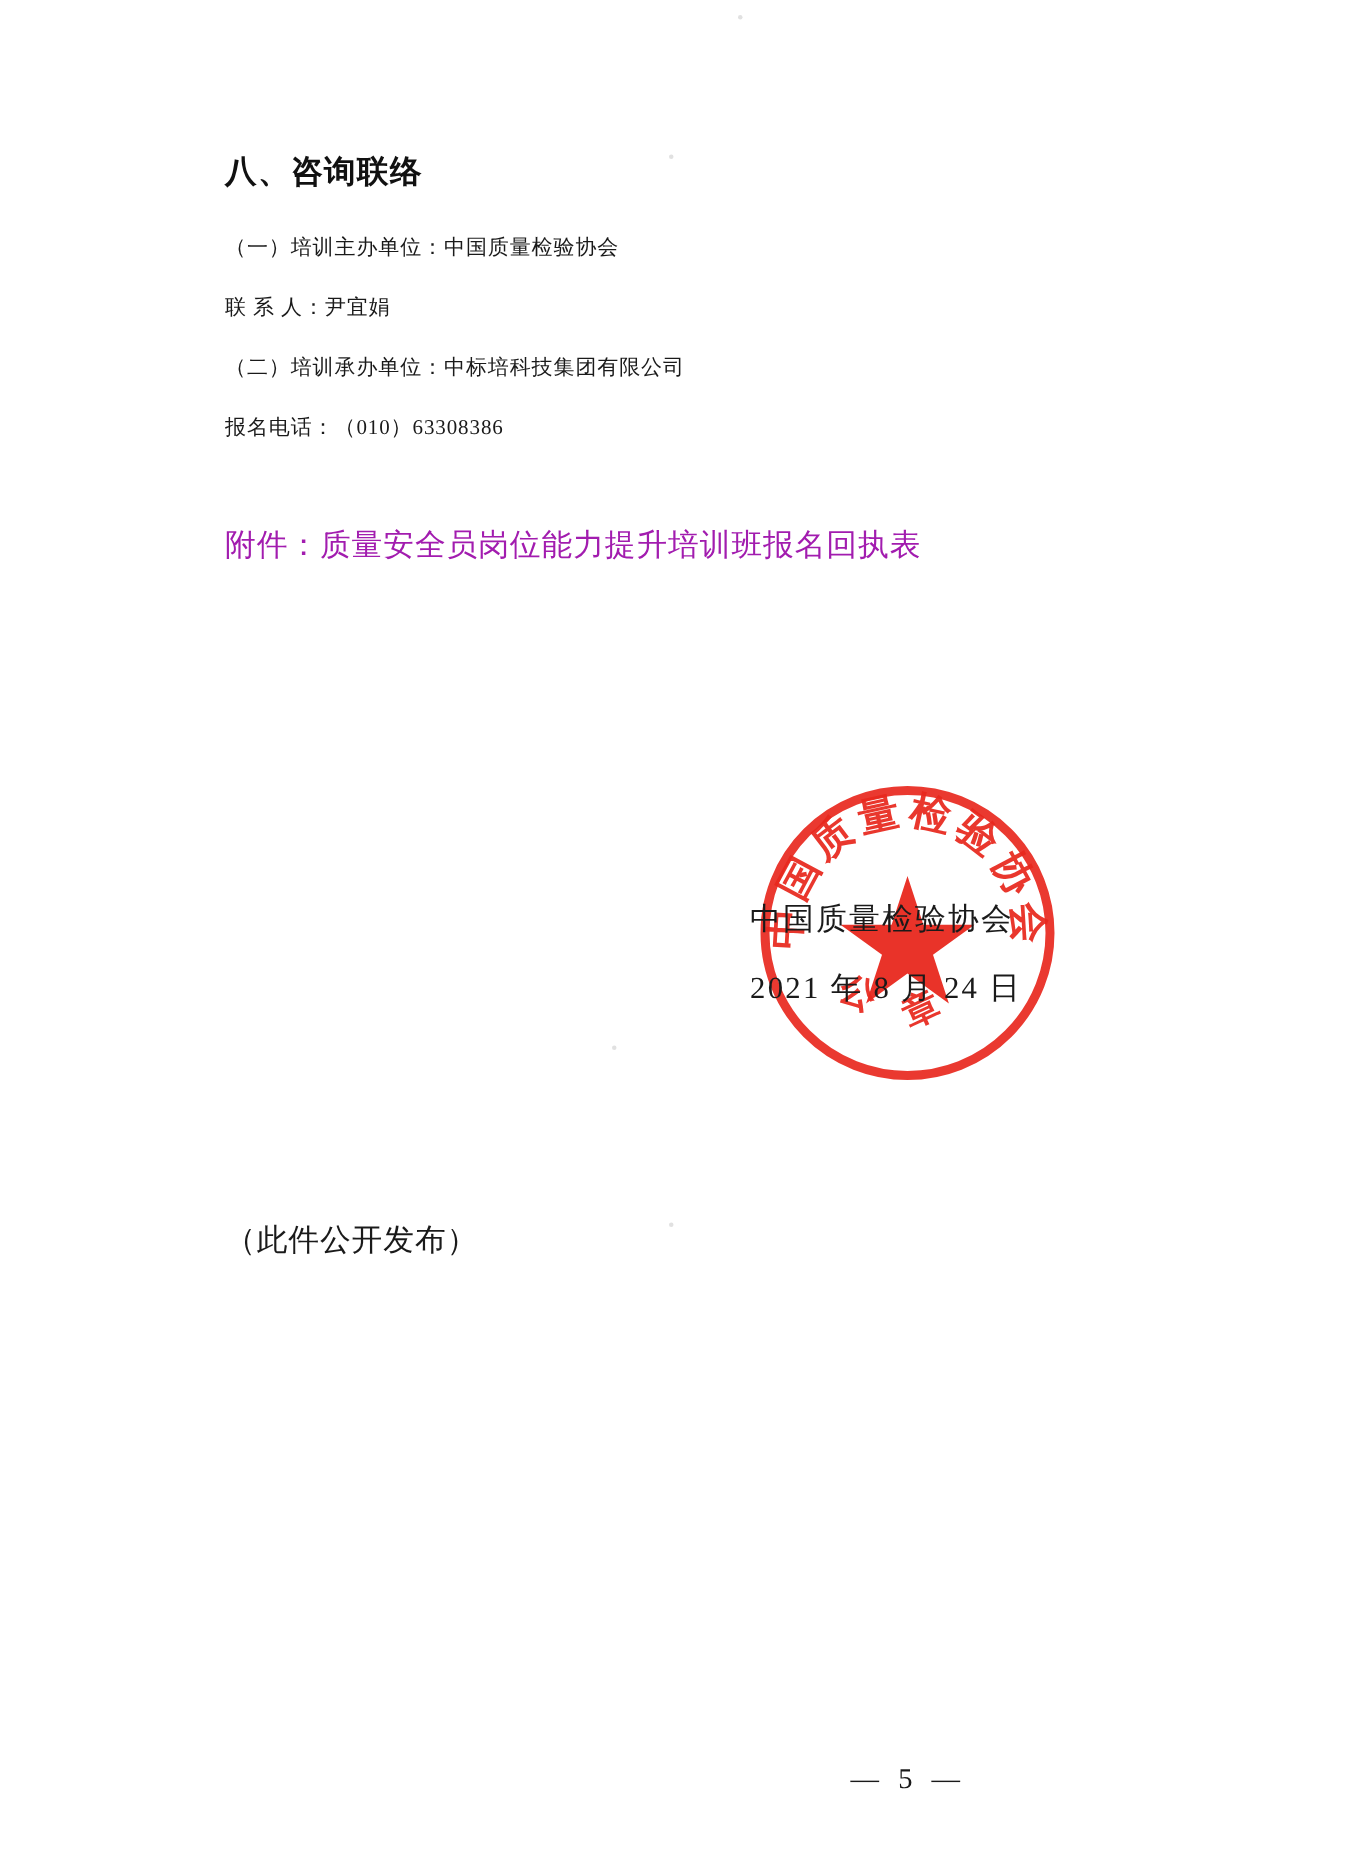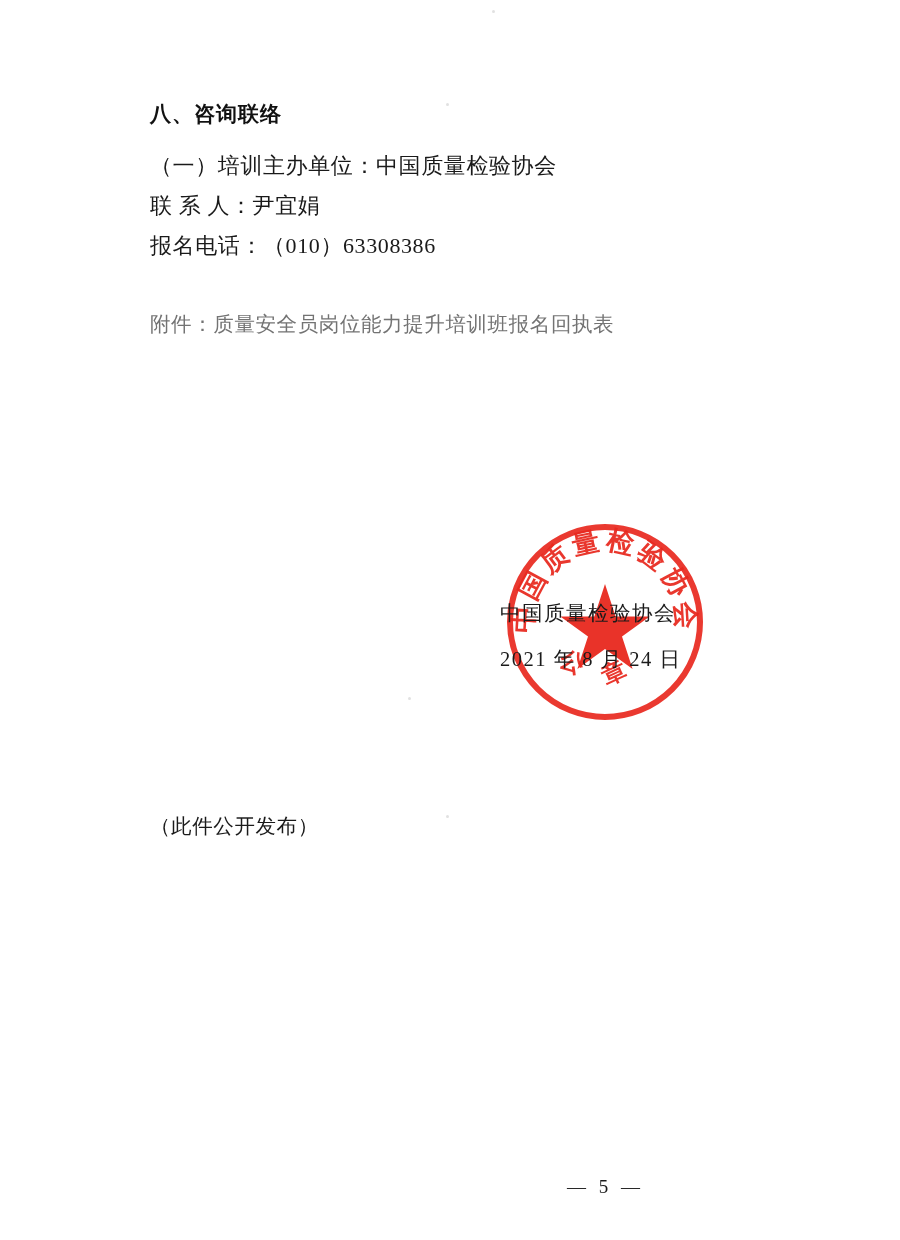--- a/index.html
+++ b/index.html
@@ -29,39 +29,39 @@
   }
   .section-heading {
     font-family: "Liberation Sans", "DejaVu Sans", sans-serif;
     font-weight: bold;
     font-size: 21px;
     letter-spacing: 1px;
     margin: 0 0 18px 0;
     color: #111;
   }
   .para {
-    font-size: 22px;
+    font-size: 14px;
     line-height: 40px;
     letter-spacing: 0.6px;
     margin: 0;
     white-space: pre;
     color: #1a1a1a;
   }
   .para.mono-ish {
     font-family: "Liberation Serif", "DejaVu Serif", serif;
   }
   .gap-lg {
     height: 38px;
   }
   .attachment {
     font-size: 20.5px;
     line-height: 40px;
     letter-spacing: 0.6px;
     margin: 0;
-    color: #737373;
+    color: #a21caf;
   }
   .signature-block {
     position: absolute;
     left: 500px;
     top: 590px;
     width: 300px;
     text-align: left;
   }
   .sign-line {
     font-size: 20.5px;
@@ -116,20 +116,21 @@
   <div class="speck" style="left:446px;top:103px;width:3px;height:3px;"></div>
   <div class="speck" style="left:446px;top:815px;width:3px;height:3px;"></div>
   <div class="speck" style="left:408px;top:697px;width:3px;height:3px;"></div>
 
   <div class="content">
 
     <h2 class="section-heading">八、咨询联络</h2>
 
     <p class="para">（一）培训主办单位：中国质量检验协会</p>
     <p class="para">联 系 人：尹宜娟</p>
+    <p class="para">（二）培训承办单位：中标培科技集团有限公司</p>
     <p class="para">报名电话：（010）63308386</p>
 
     <div class="gap-lg"></div>
 
     <p class="attachment">附件：质量安全员岗位能力提升培训班报名回执表</p>
   </div>
 
   <div class="seal">
     <svg width="200" height="200" viewBox="0 0 200 200" xmlns="http://www.w3.org/2000/svg">
       <defs>

